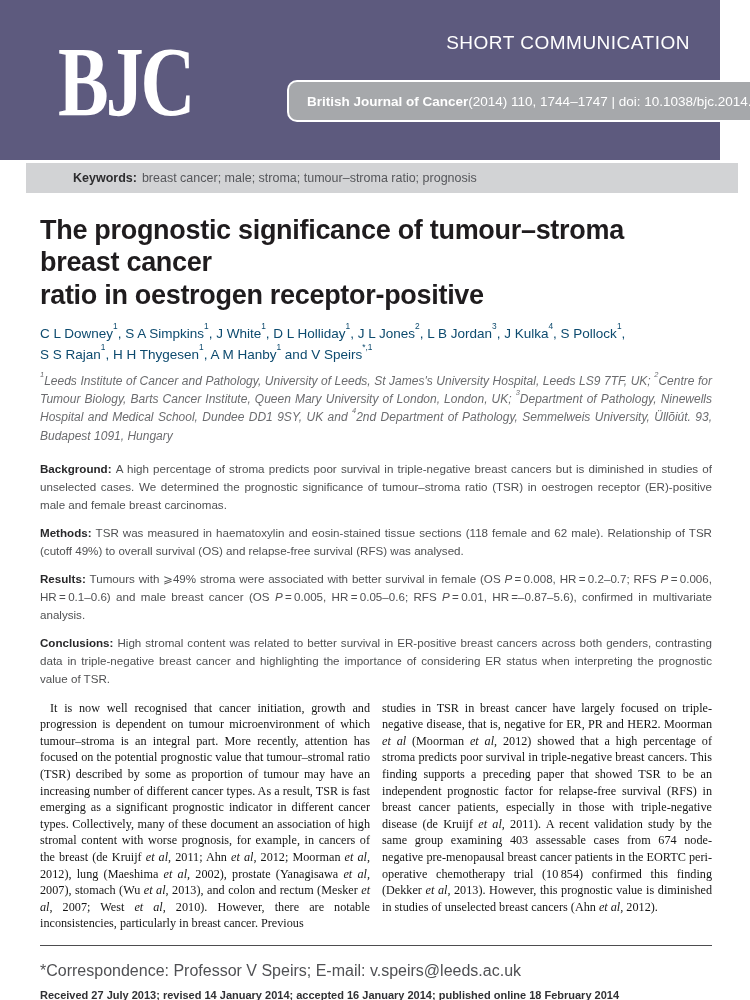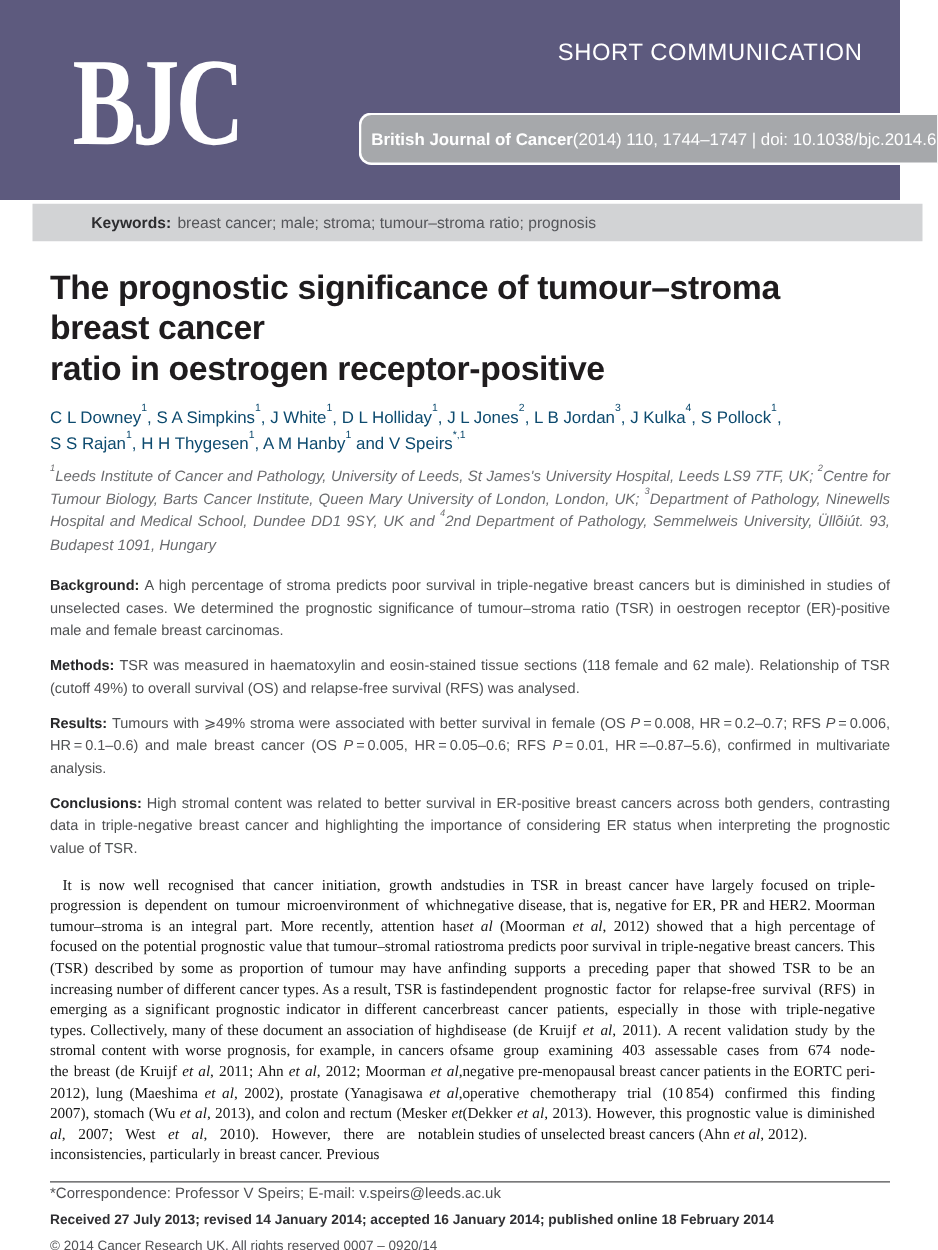--- a/index.html
+++ b/index.html
@@ -14,24 +14,24 @@
     position:absolute; top:34px; left:58px; color:#ffffff;
     font-family:"Liberation Serif","DejaVu Serif",serif; font-weight:bold;
     font-size:100px; line-height:0.95; letter-spacing:-4px;
     transform:scale(0.76,1); transform-origin:left top;
   }
   .article-type {
     position:absolute; top:32px; right:30px; color:#ffffff;
     font-size:19px; letter-spacing:0.5px; font-weight:400;
   }
   .citation-pill {
-    position:absolute; top:90px; left:287px; right:0; height:42px;
+    position:absolute; top:80px; left:287px; right:0; height:42px;
     background:#a6a8ab; border:2px solid #ffffff; border-right:none;
     border-radius:10px 0 0 10px;
-    display:flex; align-items:center; padding-left:8px;
+    display:flex; align-items:center; padding-left:18px;
     color:#ffffff; font-size:13.5px; white-space:nowrap;
   }
   .cit-journal { font-weight:bold; }
   
   .keywords-bar {
     position:absolute; top:163px; left:8px; width:712px; height:30px;
     background:#d2d3d5; display:flex; align-items:center; padding-left:47px;
     font-size:12.5px; white-space:nowrap;margin-left:18px;
   }
   .kw-label { font-weight:bold; color:#2d2d2f; margin-right:5px; }
@@ -47,30 +47,30 @@
   sup { font-size:62%; position:relative; top:-0.45em; line-height:0; }
   .affiliations {
     margin-top:6px; font-size:12px; font-style:italic; color:#6b6c6f;
     line-height:1.52; text-align:justify;
   }
   .abstract { margin-top:15px; font-size:11.6px; color:#4f5052; line-height:1.55; }
   .abstract p { text-align:justify; margin-bottom:10px; }
   .abstract b { color:#28282a; }
   .abstract i, .affiliations i { font-style:italic; }
   .body-cols {
-    margin-top:12px; display:flex; 
+    margin-top:12px; display:flex; gap:12px;
     font-family:"Liberation Serif","DejaVu Serif",serif;
     font-size:12.2px; line-height:1.36; color:#151515;
   }
   .body-cols .col { width:330px; text-align:justify; }
   .col.intro-indent { text-indent:10px; }
   .rule { border:none; border-top:1.4px solid #4d4d4f; width:100%; }
   .footnote-rule { margin-top:13px; }
   .fn { color:#505154; }
-  .fn.corr { margin-top:1px; font-size:12px; }
+  .fn.corr { margin-top:16px; font-size:16px; }
   .fn.history { margin-top:9px; font-size:11px; font-weight:bold; color:#313134; }
   .fn.copyright { margin-top:9px; font-size:10.8px; }
 </style>
 </head>
 <body>
 
 <div class="page">
 
   <header class="masthead">
     <div class="logo">BJC</div>

